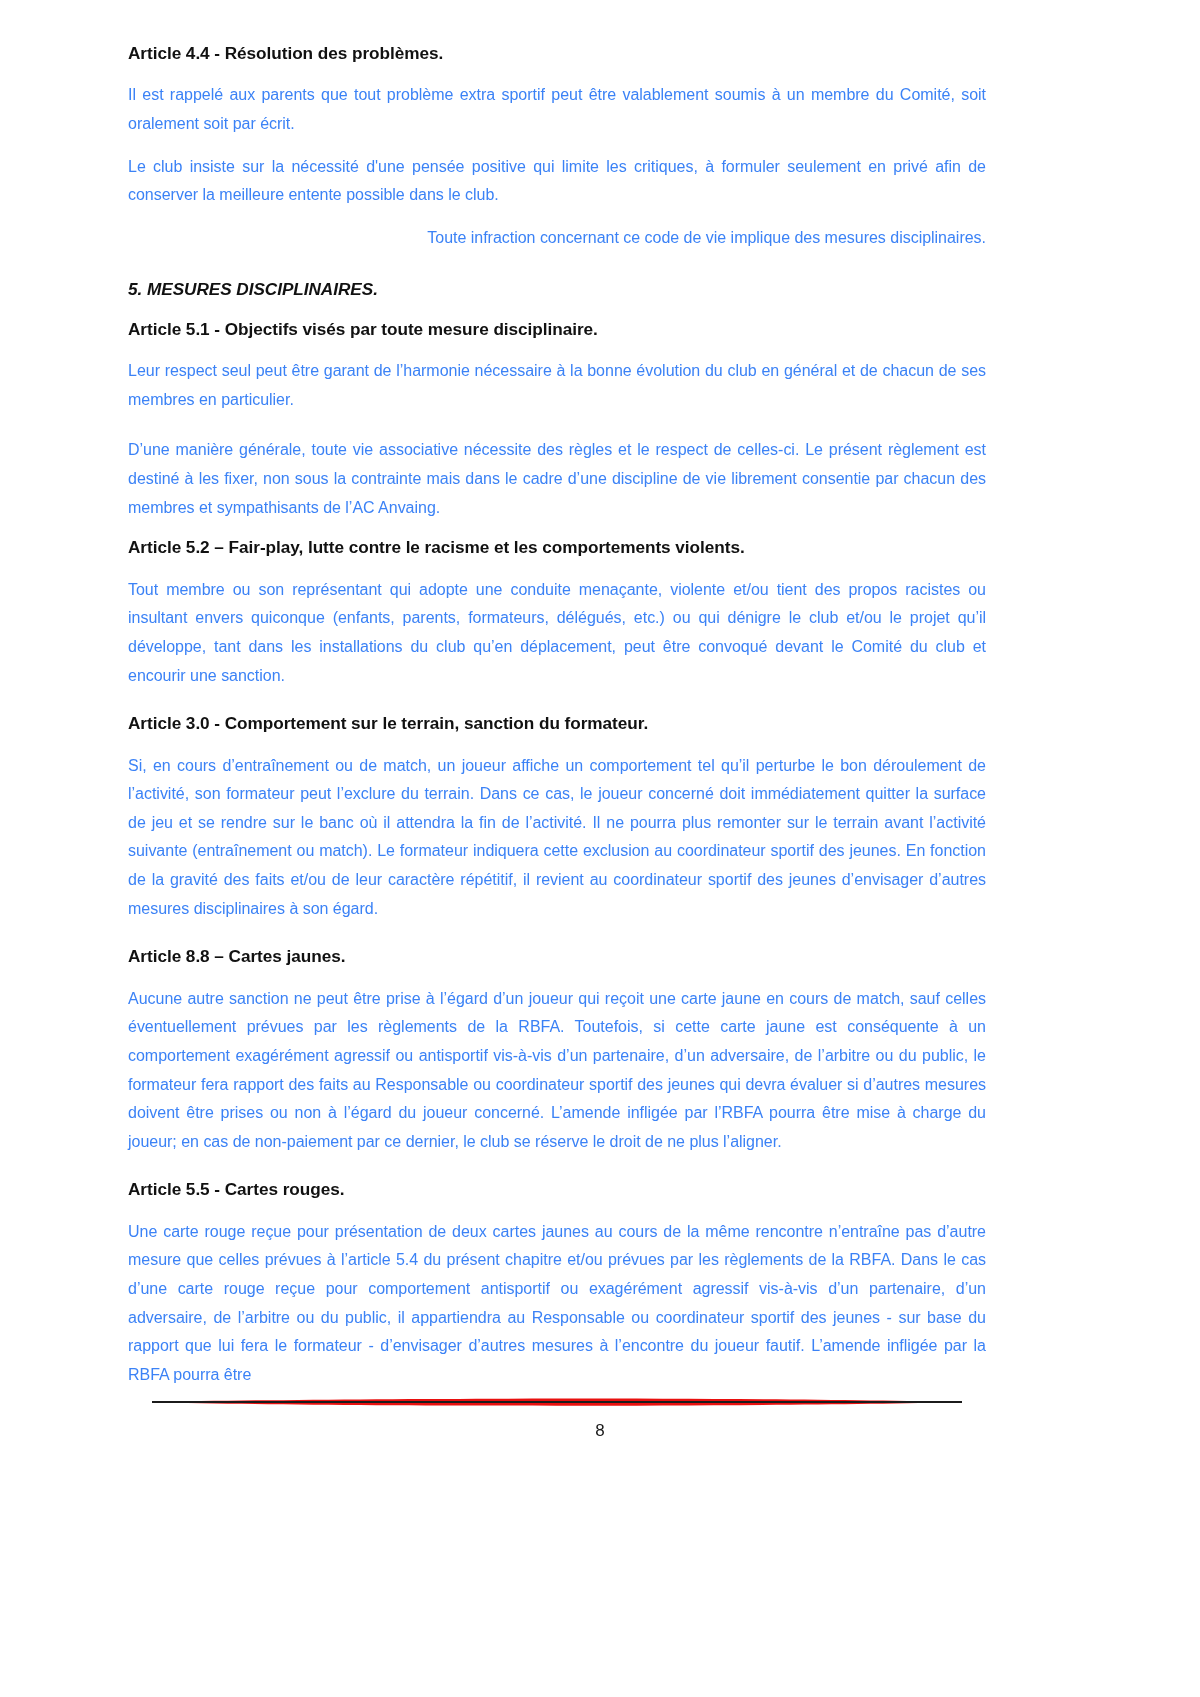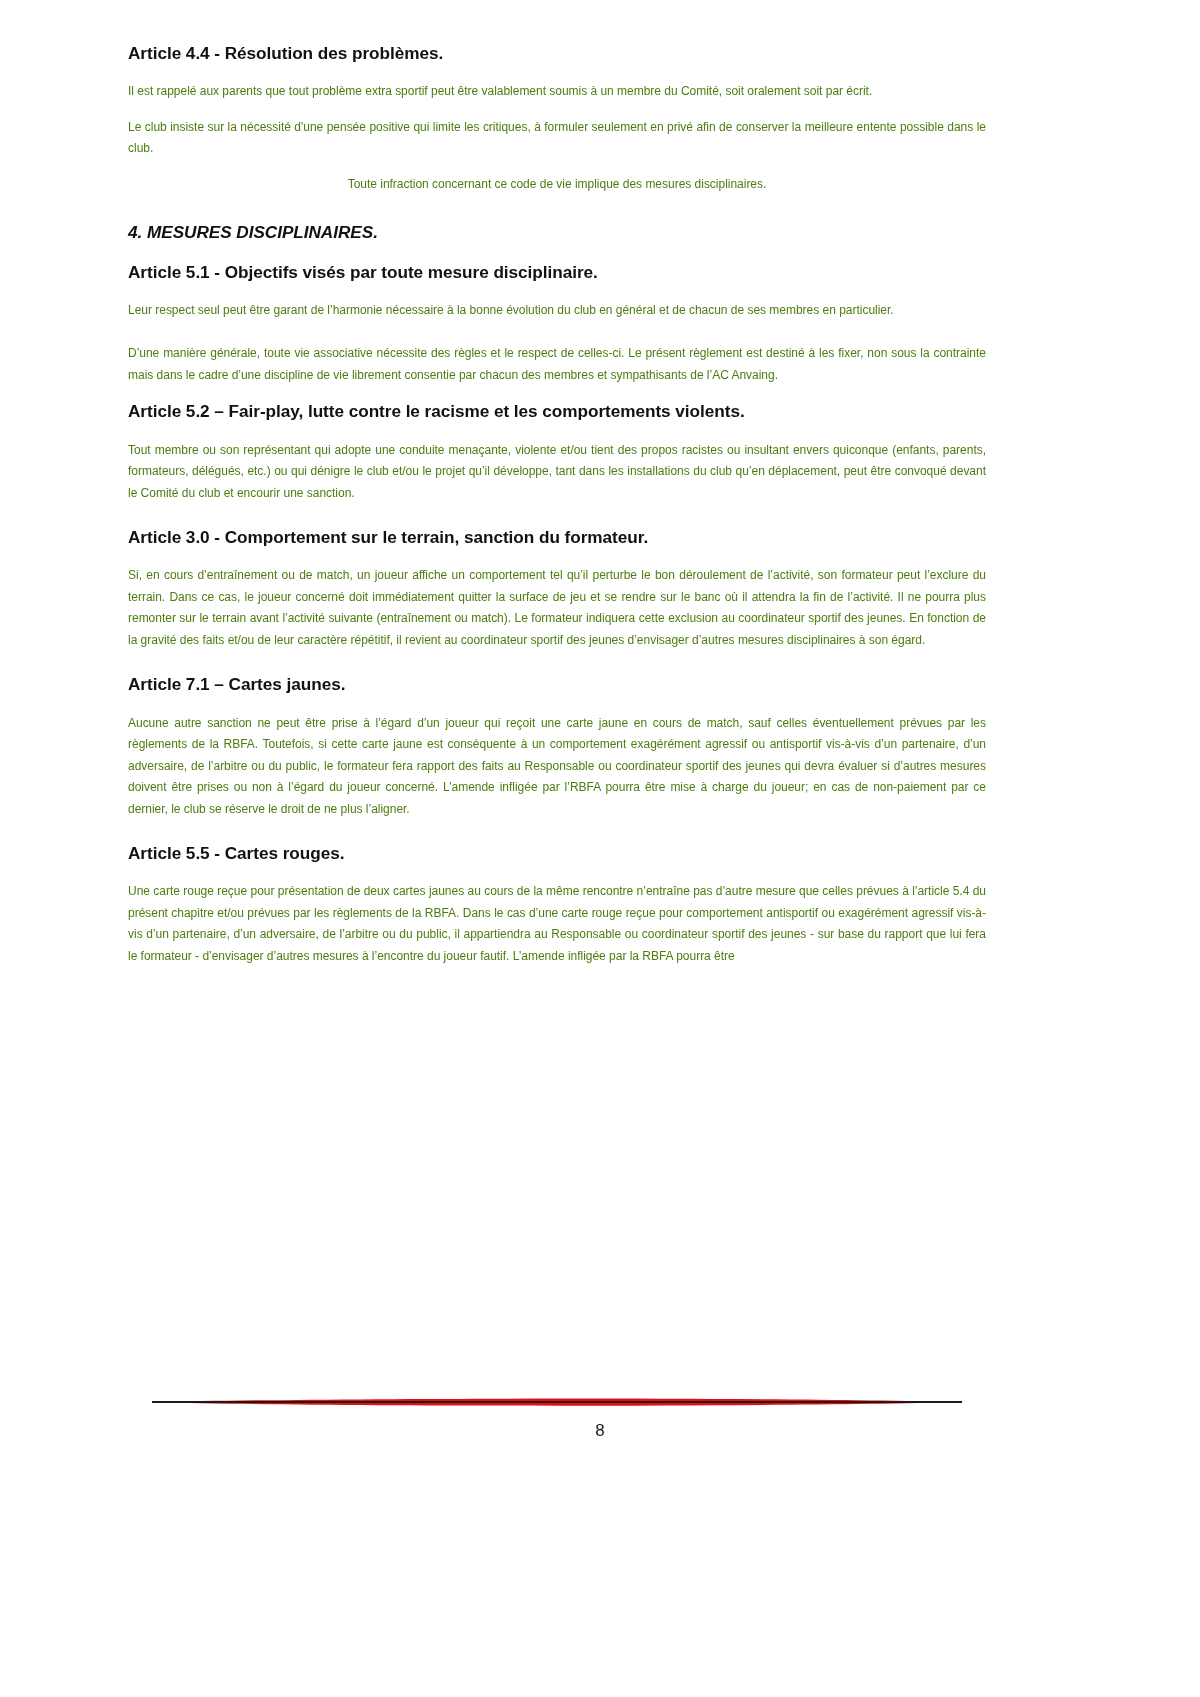--- a/index.html
+++ b/index.html
@@ -36,29 +36,29 @@
   h2.section-heading {
     font-size: 17.2px;
     font-weight: bold;
     font-style: italic;
     line-height: 1.30;
     margin: 26px 0 17px 0;
     letter-spacing: -0.05px;
     color: #111111;
   }
   p.para {
-    font-size: 12px;
+    font-size: 16px;
     line-height: 1.79;
     margin: 0 0 14px 0;
     text-align: justify;
-    color: #4d7c0f;
+    color: #3b82f6;
     letter-spacing: -0.02px;
   }
   p.para.left {
-    text-align: center;
+    text-align: right;
   }
   p.para.last-in-block {
     margin-bottom: 22px;
   }
   .footer {
     position: absolute;
     left: 0;
     right: 0;
     bottom: 0;
     height: 210px;
@@ -103,37 +103,37 @@
   <div class="doc-body">
 
     <h3 class="heading">Article 4.4 - Résolution des problèmes.</h3>
 
     <p class="para">Il est rappelé aux parents que tout problème extra sportif peut être valablement soumis à un membre du Comité, soit oralement soit par écrit.</p>
 
     <p class="para">Le club insiste sur la nécessité d'une pensée positive qui limite les critiques, à formuler seulement en privé afin de conserver la meilleure entente possible dans le club.</p>
 
     <p class="para left last-in-block">Toute infraction concernant ce code de vie implique des mesures disciplinaires.</p>
 
-    <h2 class="section-heading">4. MESURES DISCIPLINAIRES.</h2>
+    <h2 class="section-heading">5. MESURES DISCIPLINAIRES.</h2>
 
     <h3 class="heading">Article 5.1 - Objectifs visés par toute mesure disciplinaire.</h3>
 
     <p class="para last-in-block">Leur respect seul peut être garant de l’harmonie nécessaire à la bonne évolution du club en général et de chacun de ses membres en particulier.</p>
 
     <p class="para">D’une manière générale, toute vie associative nécessite des règles et le respect de celles-ci. Le présent règlement est destiné à les fixer, non sous la contrainte mais dans le cadre d’une discipline de vie librement consentie par chacun des membres et sympathisants de l’AC Anvaing.</p>
 
     <h3 class="heading">Article 5.2 – Fair-play, lutte contre le racisme et les comportements violents.</h3>
 
     <p class="para last-in-block">Tout membre ou son représentant qui adopte une conduite menaçante, violente et/ou tient des propos racistes ou insultant envers quiconque (enfants, parents, formateurs, délégués, etc.) ou qui dénigre le club et/ou le projet qu’il développe, tant dans les installations du club qu’en déplacement, peut être convoqué devant le Comité du club et encourir une sanction.</p>
 
     <h3 class="heading">Article 3.0 - Comportement sur le terrain, sanction du formateur.</h3>
 
     <p class="para last-in-block">Si, en cours d’entraînement ou de match, un joueur affiche un comportement tel qu’il perturbe le bon déroulement de l’activité, son formateur peut l’exclure du terrain. Dans ce cas, le joueur concerné doit immédiatement quitter la surface de jeu et se rendre sur le banc où il attendra la fin de l’activité. Il ne pourra plus remonter sur le terrain avant l’activité suivante (entraînement ou match). Le formateur indiquera cette exclusion au coordinateur sportif des jeunes. En fonction de la gravité des faits et/ou de leur caractère répétitif, il revient au coordinateur sportif des jeunes d’envisager d’autres mesures disciplinaires à son égard.</p>
 
-    <h3 class="heading">Article 7.1 – Cartes jaunes.</h3>
+    <h3 class="heading">Article 8.8 – Cartes jaunes.</h3>
 
     <p class="para last-in-block">Aucune autre sanction ne peut être prise à l’égard d’un joueur qui reçoit une carte jaune en cours de match, sauf celles éventuellement prévues par les règlements de la RBFA. Toutefois, si cette carte jaune est conséquente à un comportement exagérément agressif ou antisportif vis-à-vis d’un partenaire, d’un adversaire, de l’arbitre ou du public, le formateur fera rapport des faits au Responsable ou coordinateur sportif des jeunes qui devra évaluer si d’autres mesures doivent être prises ou non à l’égard du joueur concerné. L’amende infligée par l’RBFA pourra être mise à charge du joueur; en cas de non-paiement par ce dernier, le club se réserve le droit de ne plus l’aligner.</p>
 
     <h3 class="heading">Article 5.5 - Cartes rouges.</h3>
 
     <p class="para">Une carte rouge reçue pour présentation de deux cartes jaunes au cours de la même rencontre n’entraîne pas d’autre mesure que celles prévues à l’article 5.4 du présent chapitre et/ou prévues par les règlements de la RBFA. Dans le cas d’une carte rouge reçue pour comportement antisportif ou exagérément agressif vis-à-vis d’un partenaire, d’un adversaire, de l’arbitre ou du public, il appartiendra au Responsable ou coordinateur sportif des jeunes - sur base du rapport que lui fera le formateur - d’envisager d’autres mesures à l’encontre du joueur fautif. L’amende infligée par la RBFA pourra être</p>
 
   </div>
 
   <div class="footer">

